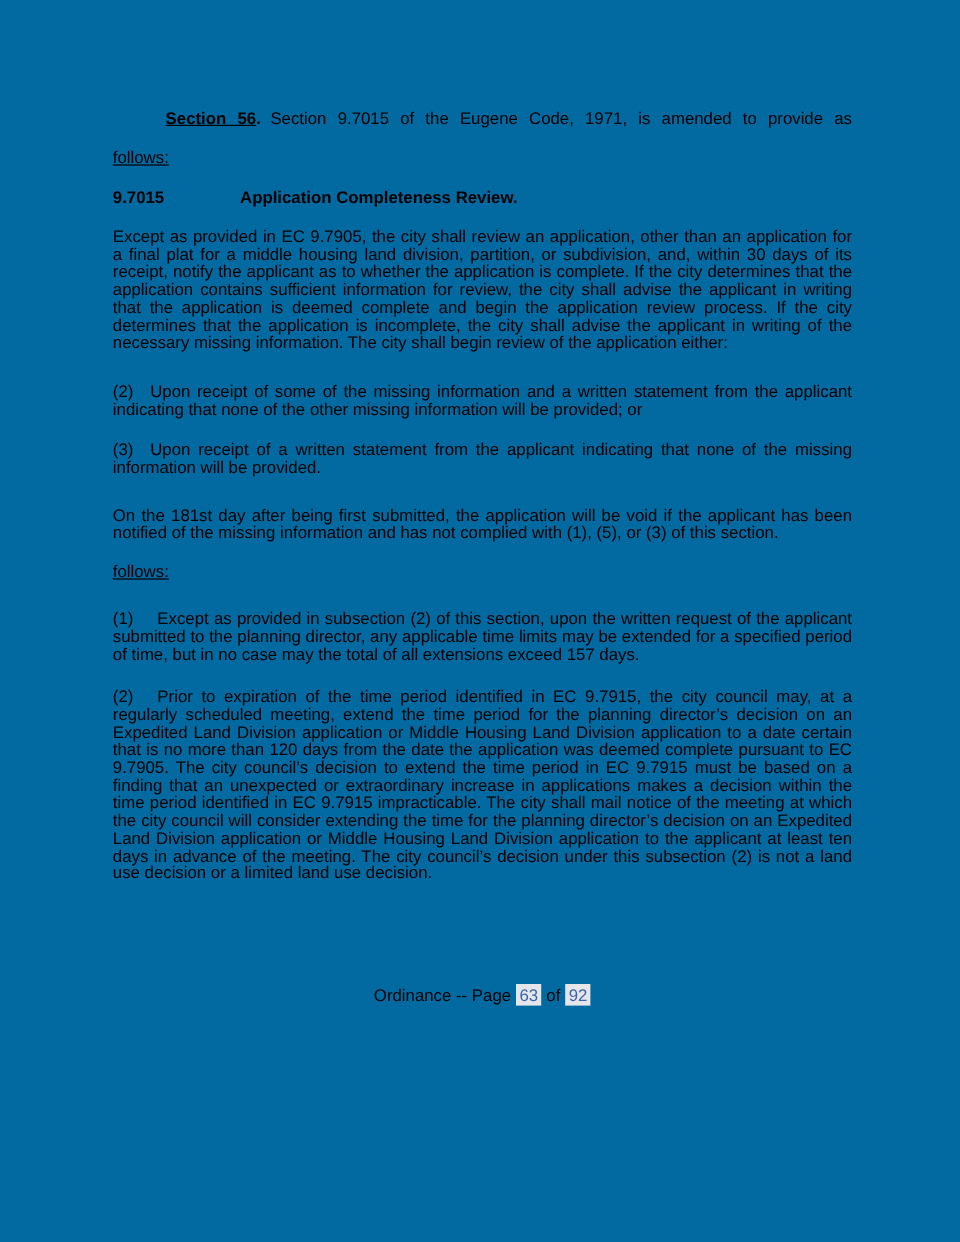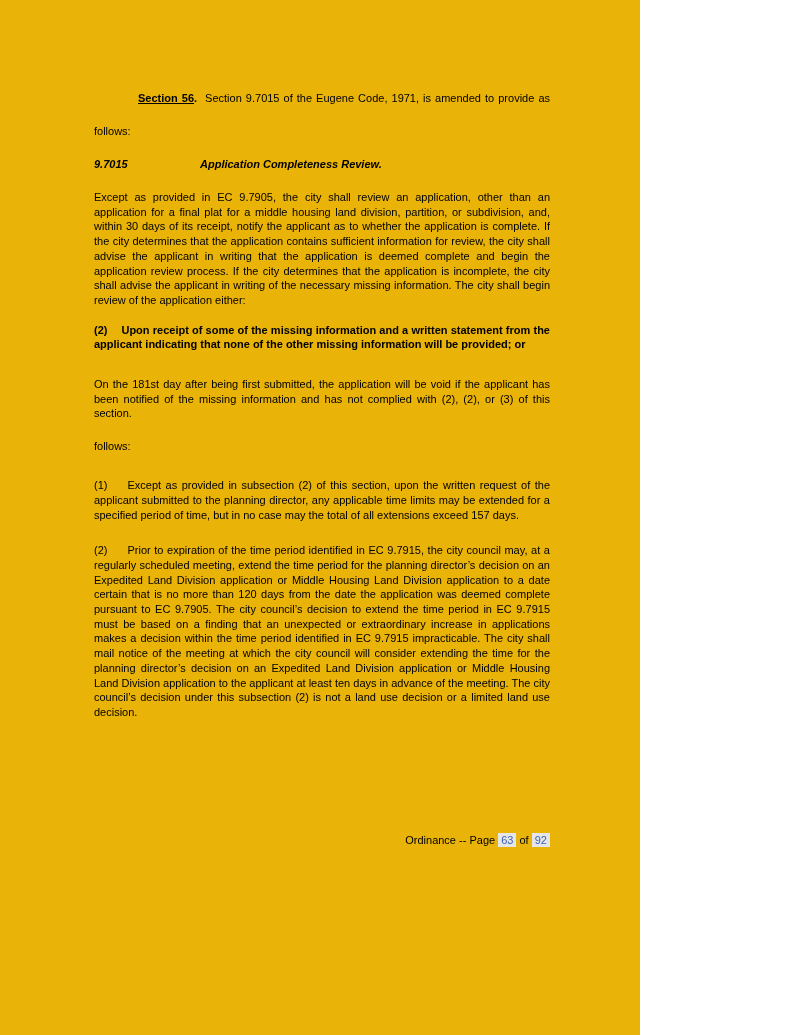--- a/index.html
+++ b/index.html
@@ -1,64 +1,64 @@
 <!DOCTYPE html>
 <html><head>
 <meta charset="utf-8">
 <style>
   * { margin: 0; padding: 0; box-sizing: border-box; }
   html, body { background: #ffffff; }
   .page {
-    width: 640px;
+    width: 800px;
     height: 1035px;
-    background: #eab308;
+    background: #0369a1;
     color: #000000;
     font-family: "Liberation Sans", sans-serif;
-    font-size: 11px;
+    font-size: 14px;
     overflow: hidden;
     position: relative;
   }
   .content { padding: 91px 90px 0 94px; }
 
   .intro-line1 {
     line-height: 15px;
     text-align: justify;
     text-align-last: justify;
     white-space: normal;
   }
-  .intro-line2 { line-height: 15px; margin-top: 18px; }
+  .intro-line2 { line-height: 15px; margin-top: 18px; text-decoration: underline; }
 
   .indent  { display: inline-block; width: 44px; }
   .gap-sm  { display: inline-block; width: 8px; }
   .numgap-a { display: inline-block; width: 14px; }
   .numgap-b { display: inline-block; width: 20px; }
 
   .section-label { font-weight: bold; }
   .section-label u { text-decoration: underline; }
 
-  .code-heading { margin-top: 18px; line-height: 15px; font-weight: bold; font-style: italic; }
+  .code-heading { margin-top: 18px; line-height: 15px; font-weight: bold; }
   .code-num { display: inline-block; width: 106px; }
 
   p.body {
     line-height: 14.7px;
     text-align: justify;
   }
   .mt18 { margin-top: 18px; }
   .mt34 { margin-top: 34px; }
-  .mt15 { margin-top: 15px; font-weight: bold; }
+  .mt15 { margin-top: 26px; }
   .mt19 { margin-top: 19px; }
   .mt25 { margin-top: 25px; }
   .mt31 { margin-top: 31px; }
   .mt24 { margin-top: 24px; }
   .mt21 { margin-top: 21px; }
 
   .footer {
-    margin-top: 110px;
+    margin-top: 84px;
     line-height: 20px;
-    text-align: right;
+    text-align: center;
   }
   .page-field {
     background: #e5e6e9;
     color: #3c63b1;
     padding: 1px 3px;
   }
 </style>
 </head>
 <body>
 
@@ -69,22 +69,23 @@
       <div class="intro-line1"><span class="indent"></span><span class="section-label"><u>Section 56</u><span>.</span></span><span class="gap-sm"></span><span>Section 9.7015 of the Eugene Code, 1971, is amended to provide as</span></div>
       <div class="intro-line2">follows:</div>
 
       <div class="code-heading"><span class="code-num">9.7015</span><span>Application Completeness Review.</span></div>
 
       <p class="body mt18">Except as provided in EC 9.7905, the city shall review an application, other than an application for a final plat for a middle housing land division, partition, or subdivision, and, within 30 days of its receipt, notify the applicant as to whether the application is complete. If the city determines that the application contains sufficient information for review, the city shall advise the applicant in writing that the application is deemed complete and begin the application review process. If the city determines that the application is incomplete, the city shall advise the applicant in writing of the necessary missing information. The city shall begin review of the application either:</p>
 
 
       <p class="body mt15"><span>(2)</span><span class="numgap-a"></span><span>Upon receipt of some of the missing information and a written statement from the applicant indicating that none of the other missing information will be provided; or</span></p>
 
+      <p class="body mt19"><span>(3)</span><span class="numgap-a"></span><span>Upon receipt of a written statement from the applicant indicating that none of the missing information will be provided.</span></p>
 
-      <p class="body mt25">On the 181st day after being first submitted, the application will be void if the applicant has been notified of the missing information and has not complied with (2), (2), or (3) of this section.</p>
+      <p class="body mt25">On the 181st day after being first submitted, the application will be void if the applicant has been notified of the missing information and has not complied with (1), (5), or (3) of this section.</p>
     </div>
 
     <div>
       <div class="intro-line2">follows:</div>
 
 
       <p class="body mt24"><span>(1)</span><span class="numgap-b"></span><span>Except as provided in subsection (2) of this section, upon the written request of the applicant submitted to the planning director, any applicable time limits may be extended for a specified period of time, but in no case may the total of all extensions exceed 157 days.</span></p>
 
       <p class="body mt21"><span>(2)</span><span class="numgap-b"></span><span>Prior to expiration of the time period identified in EC 9.7915, the city council may, at a regularly scheduled meeting, extend the time period for the planning director’s decision on an Expedited Land Division application or Middle Housing Land Division application to a date certain that is no more than 120 days from the date the application was deemed complete pursuant to EC 9.7905. The city council’s decision to extend the time period in EC 9.7915 must be based on a finding that an unexpected or extraordinary increase in applications makes a decision within the time period identified in EC 9.7915 impracticable. The city shall mail notice of the meeting at which the city council will consider extending the time for the planning director’s decision on an Expedited Land Division application or Middle Housing Land Division application to the applicant at least ten days in advance of the meeting. The city council’s decision under this subsection (2) is not a land use decision or a limited land use decision.</span></p>
     </div>

